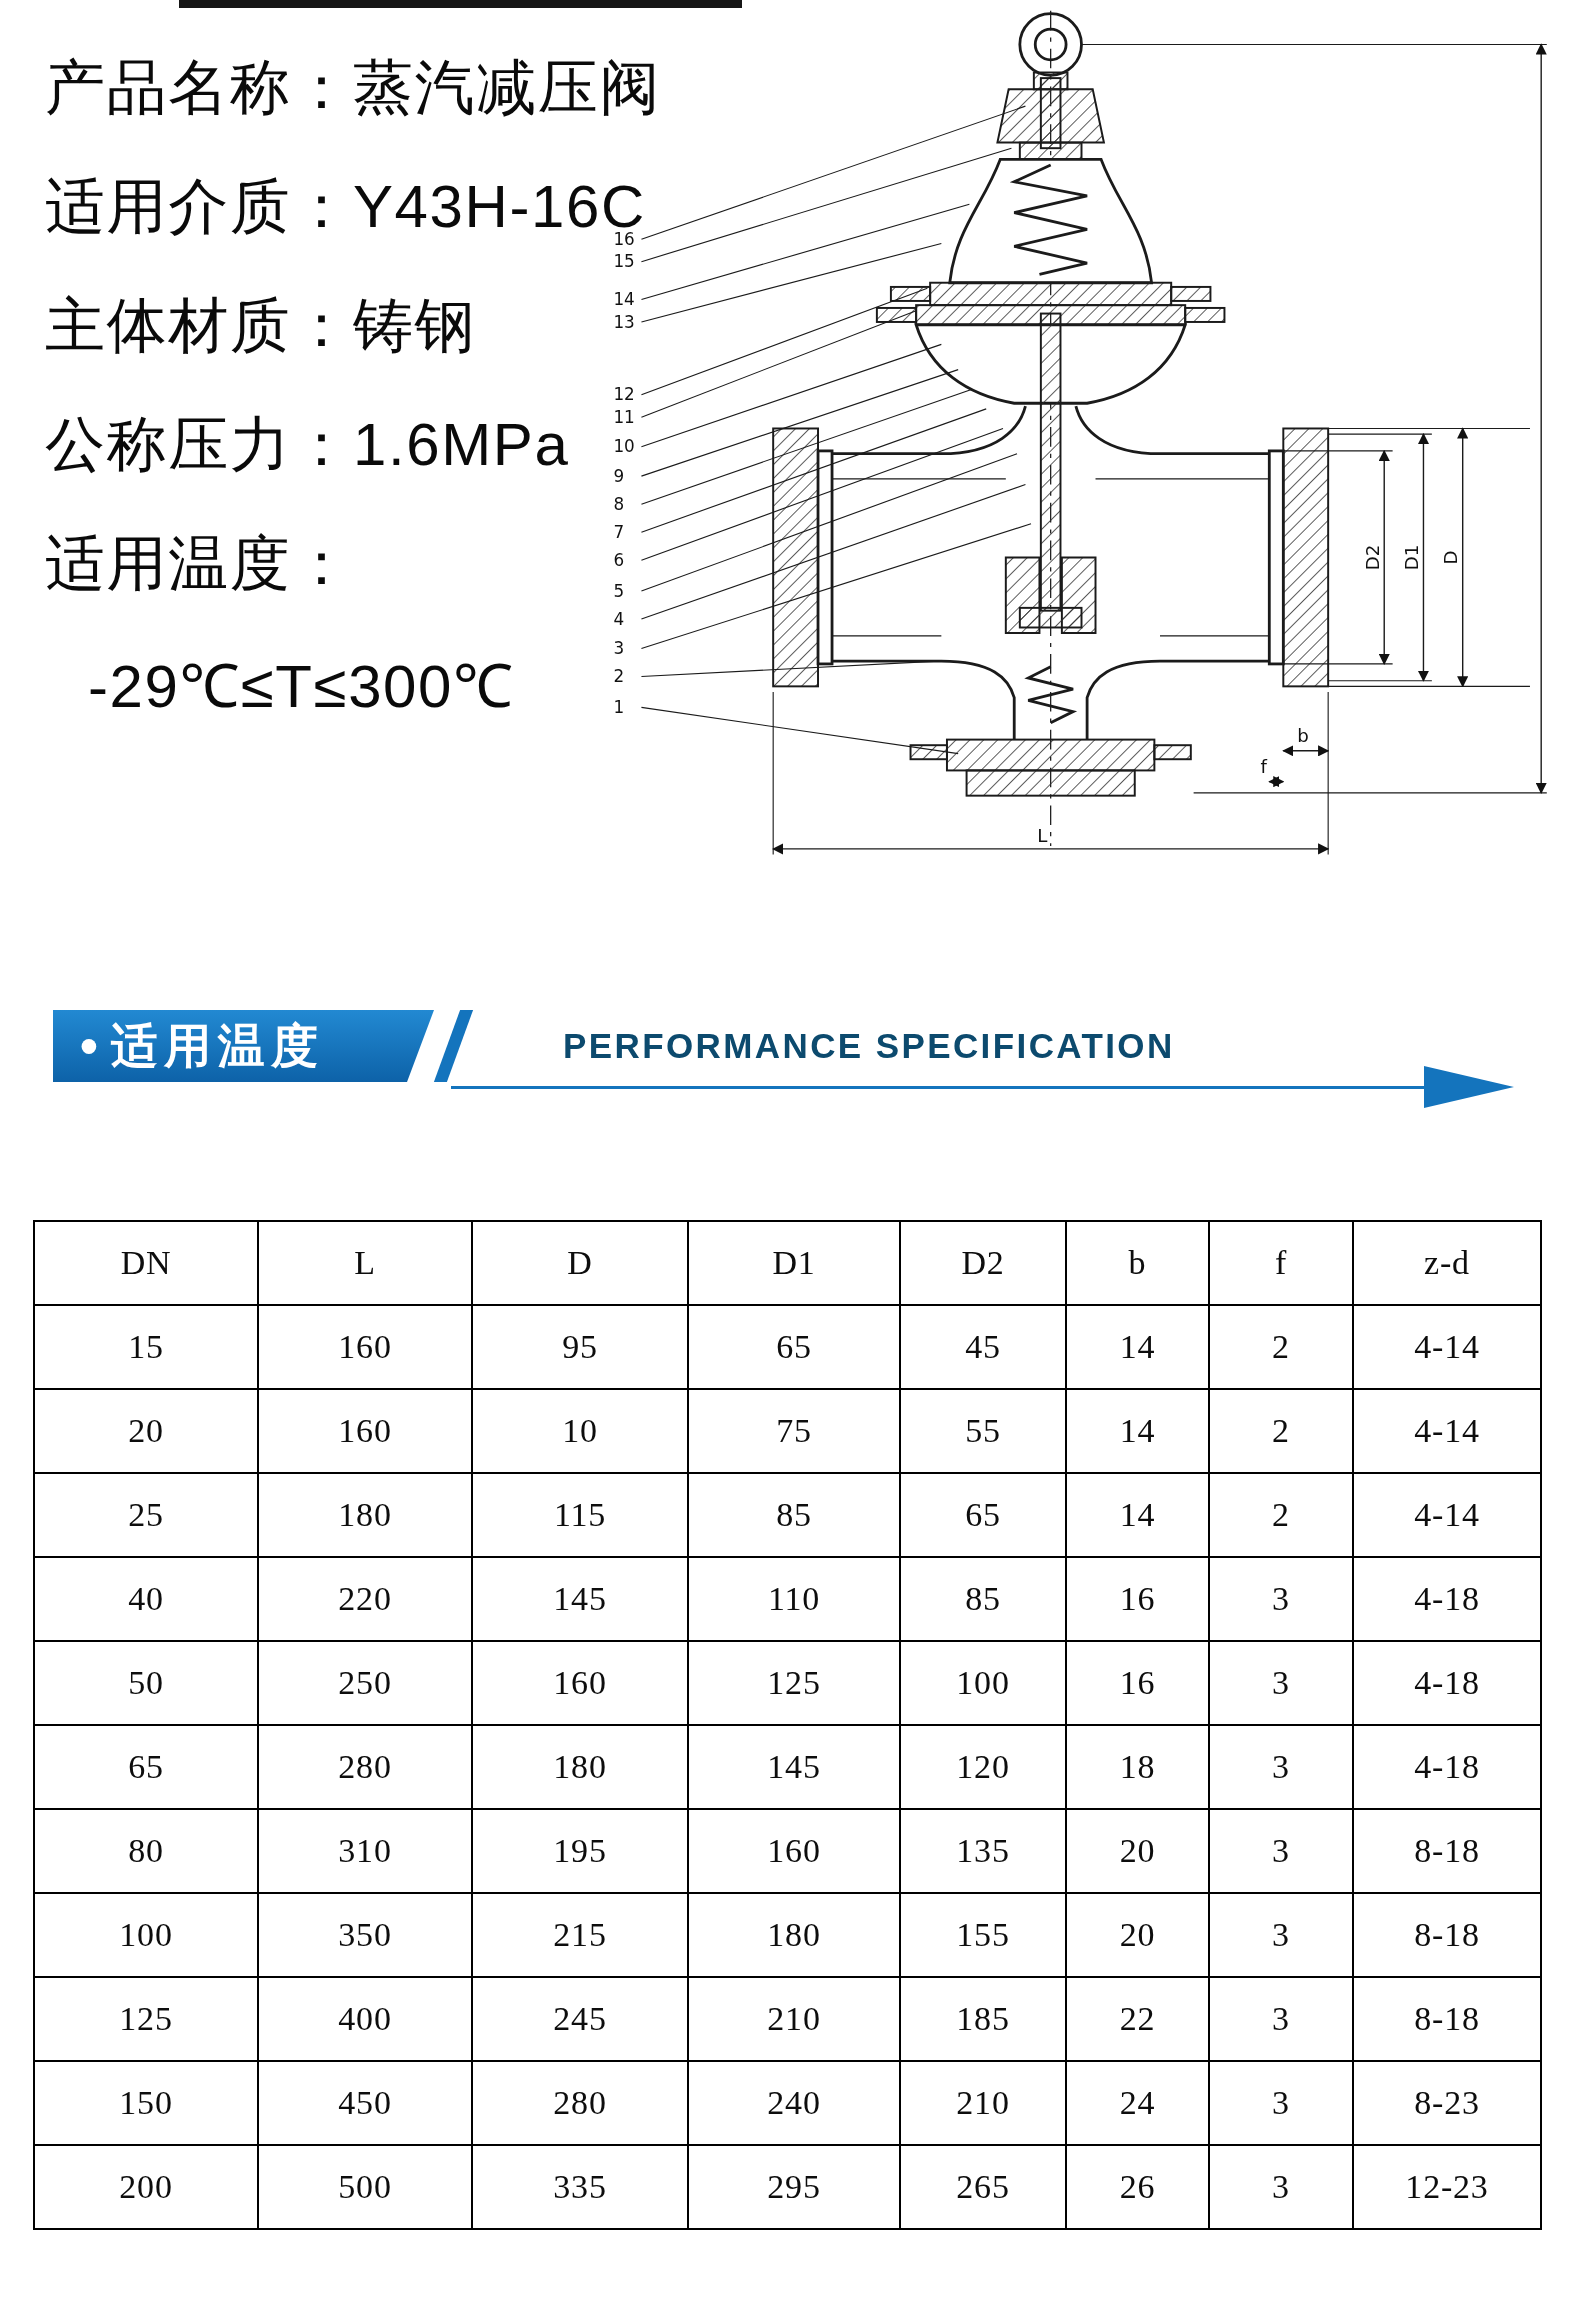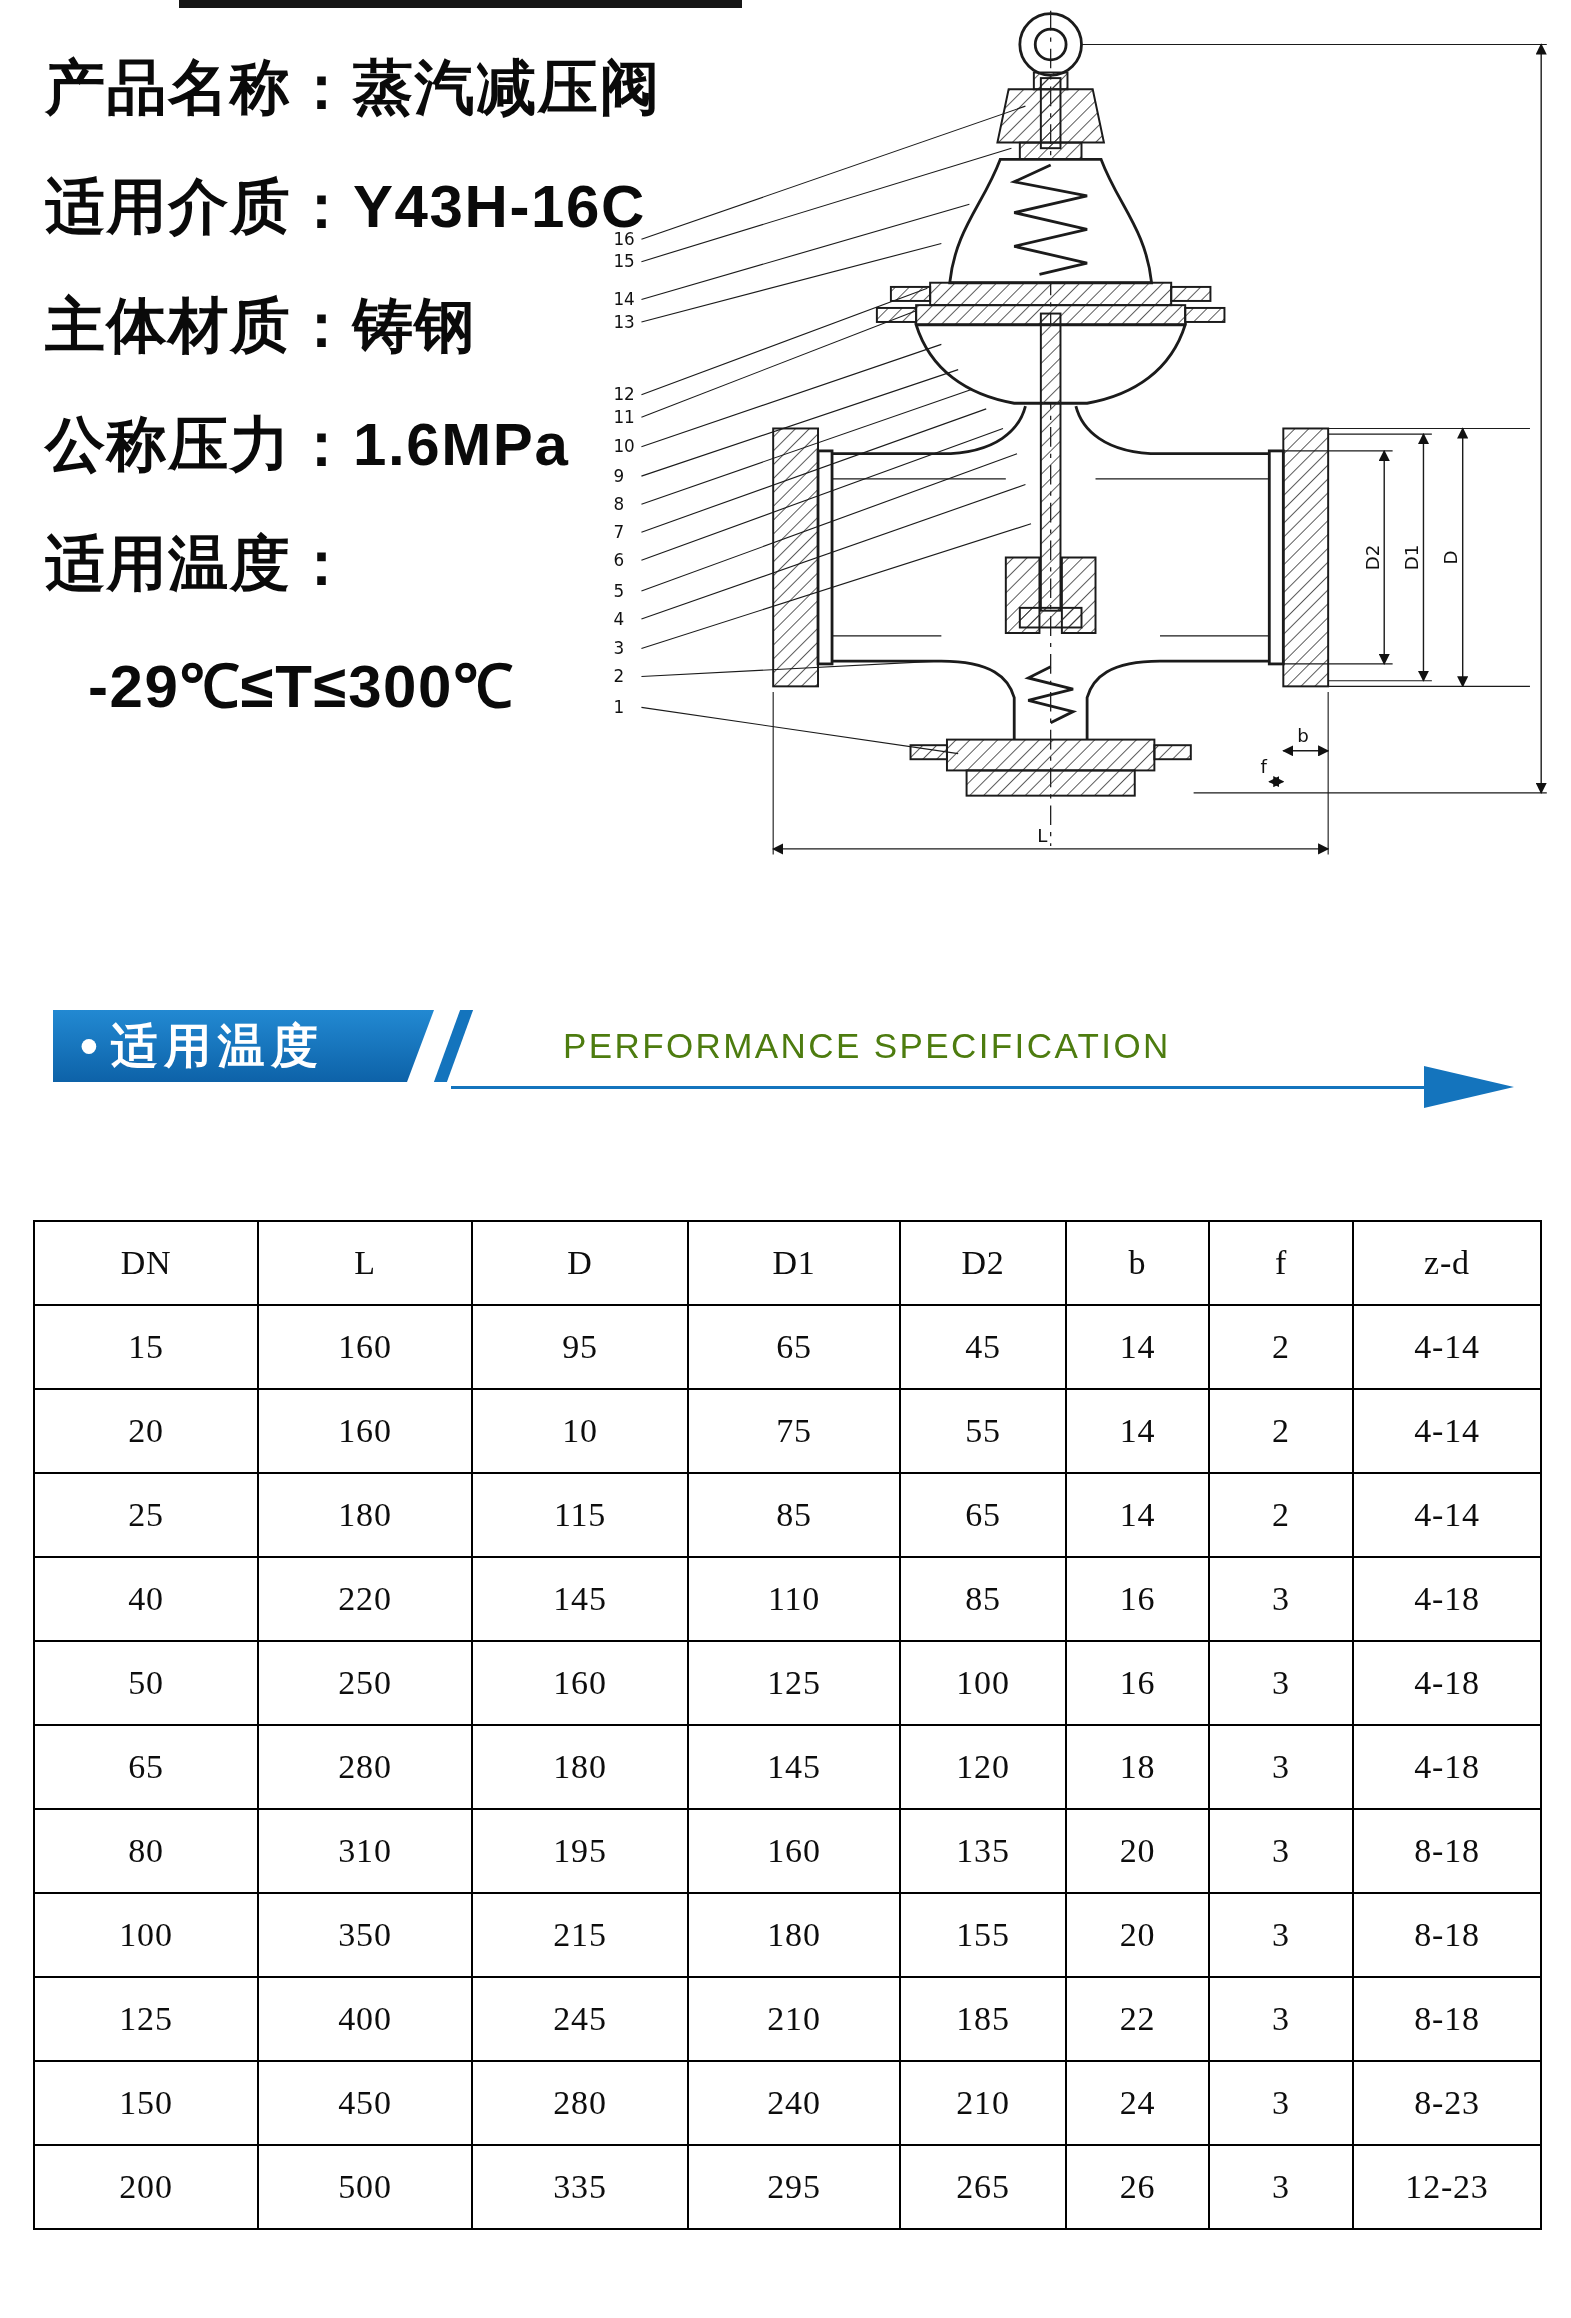--- a/index.html
+++ b/index.html
@@ -10,21 +10,21 @@
     margin:0 auto;
   }
 
   
   .top-strip { position:absolute; left:179px; top:0; width:563px; height:8px; background:#161616; }
 
   
   .info { position:absolute; left:45px; top:29px; }
   .info-line {
     height:119px; display:flex; align-items:center;
-    font-size:60px; font-weight:700; letter-spacing:1.6px; white-space:nowrap;
+    font-size:60px; font-weight:400; letter-spacing:1.6px; white-space:nowrap;
   }
   .info-line.indent { padding-left:43px; }
 
   
   .drawing { position:absolute; left:605px; top:8px; width:957px; height:885px; }
   .drawing svg { display:block; }
 
   
   .banner { position:absolute; left:0; top:1010px; width:1571px; height:121px; }
   .banner-chip {
@@ -34,21 +34,21 @@
     display:flex; align-items:center; padding-left:27px;
     color:#ffffff; font-size:47px; font-weight:600; letter-spacing:6.4px;
   }
   .banner-bullet { font-size:51px; margin-right:13px; letter-spacing:0; }
   .banner-stripe {
     position:absolute; left:447px; top:0; width:13px; height:72px;
     background:#1474bd; transform:skewX(-20deg);
   }
   .banner-sub {
     position:absolute; left:563px; top:0; height:72px; display:flex; align-items:center;
-    color:#4d7c0f; font-size:35px; font-weight:400; letter-spacing:2.4px; white-space:nowrap;
+    color:#0c4a6e; font-size:35px; font-weight:700; letter-spacing:2.4px; white-space:nowrap;
   }
   .banner-line { position:absolute; left:451px; top:76px; width:975px; height:3.2px; background:#1474bd; }
   .banner-arrow {
     position:absolute; left:1424px; top:56px; width:0; height:0;
     border-left:90px solid #1474bd; border-top:21px solid transparent; border-bottom:21px solid transparent;
   }
 
   
   .spec {
     position:absolute; left:33px; top:1220px; width:1506px;

